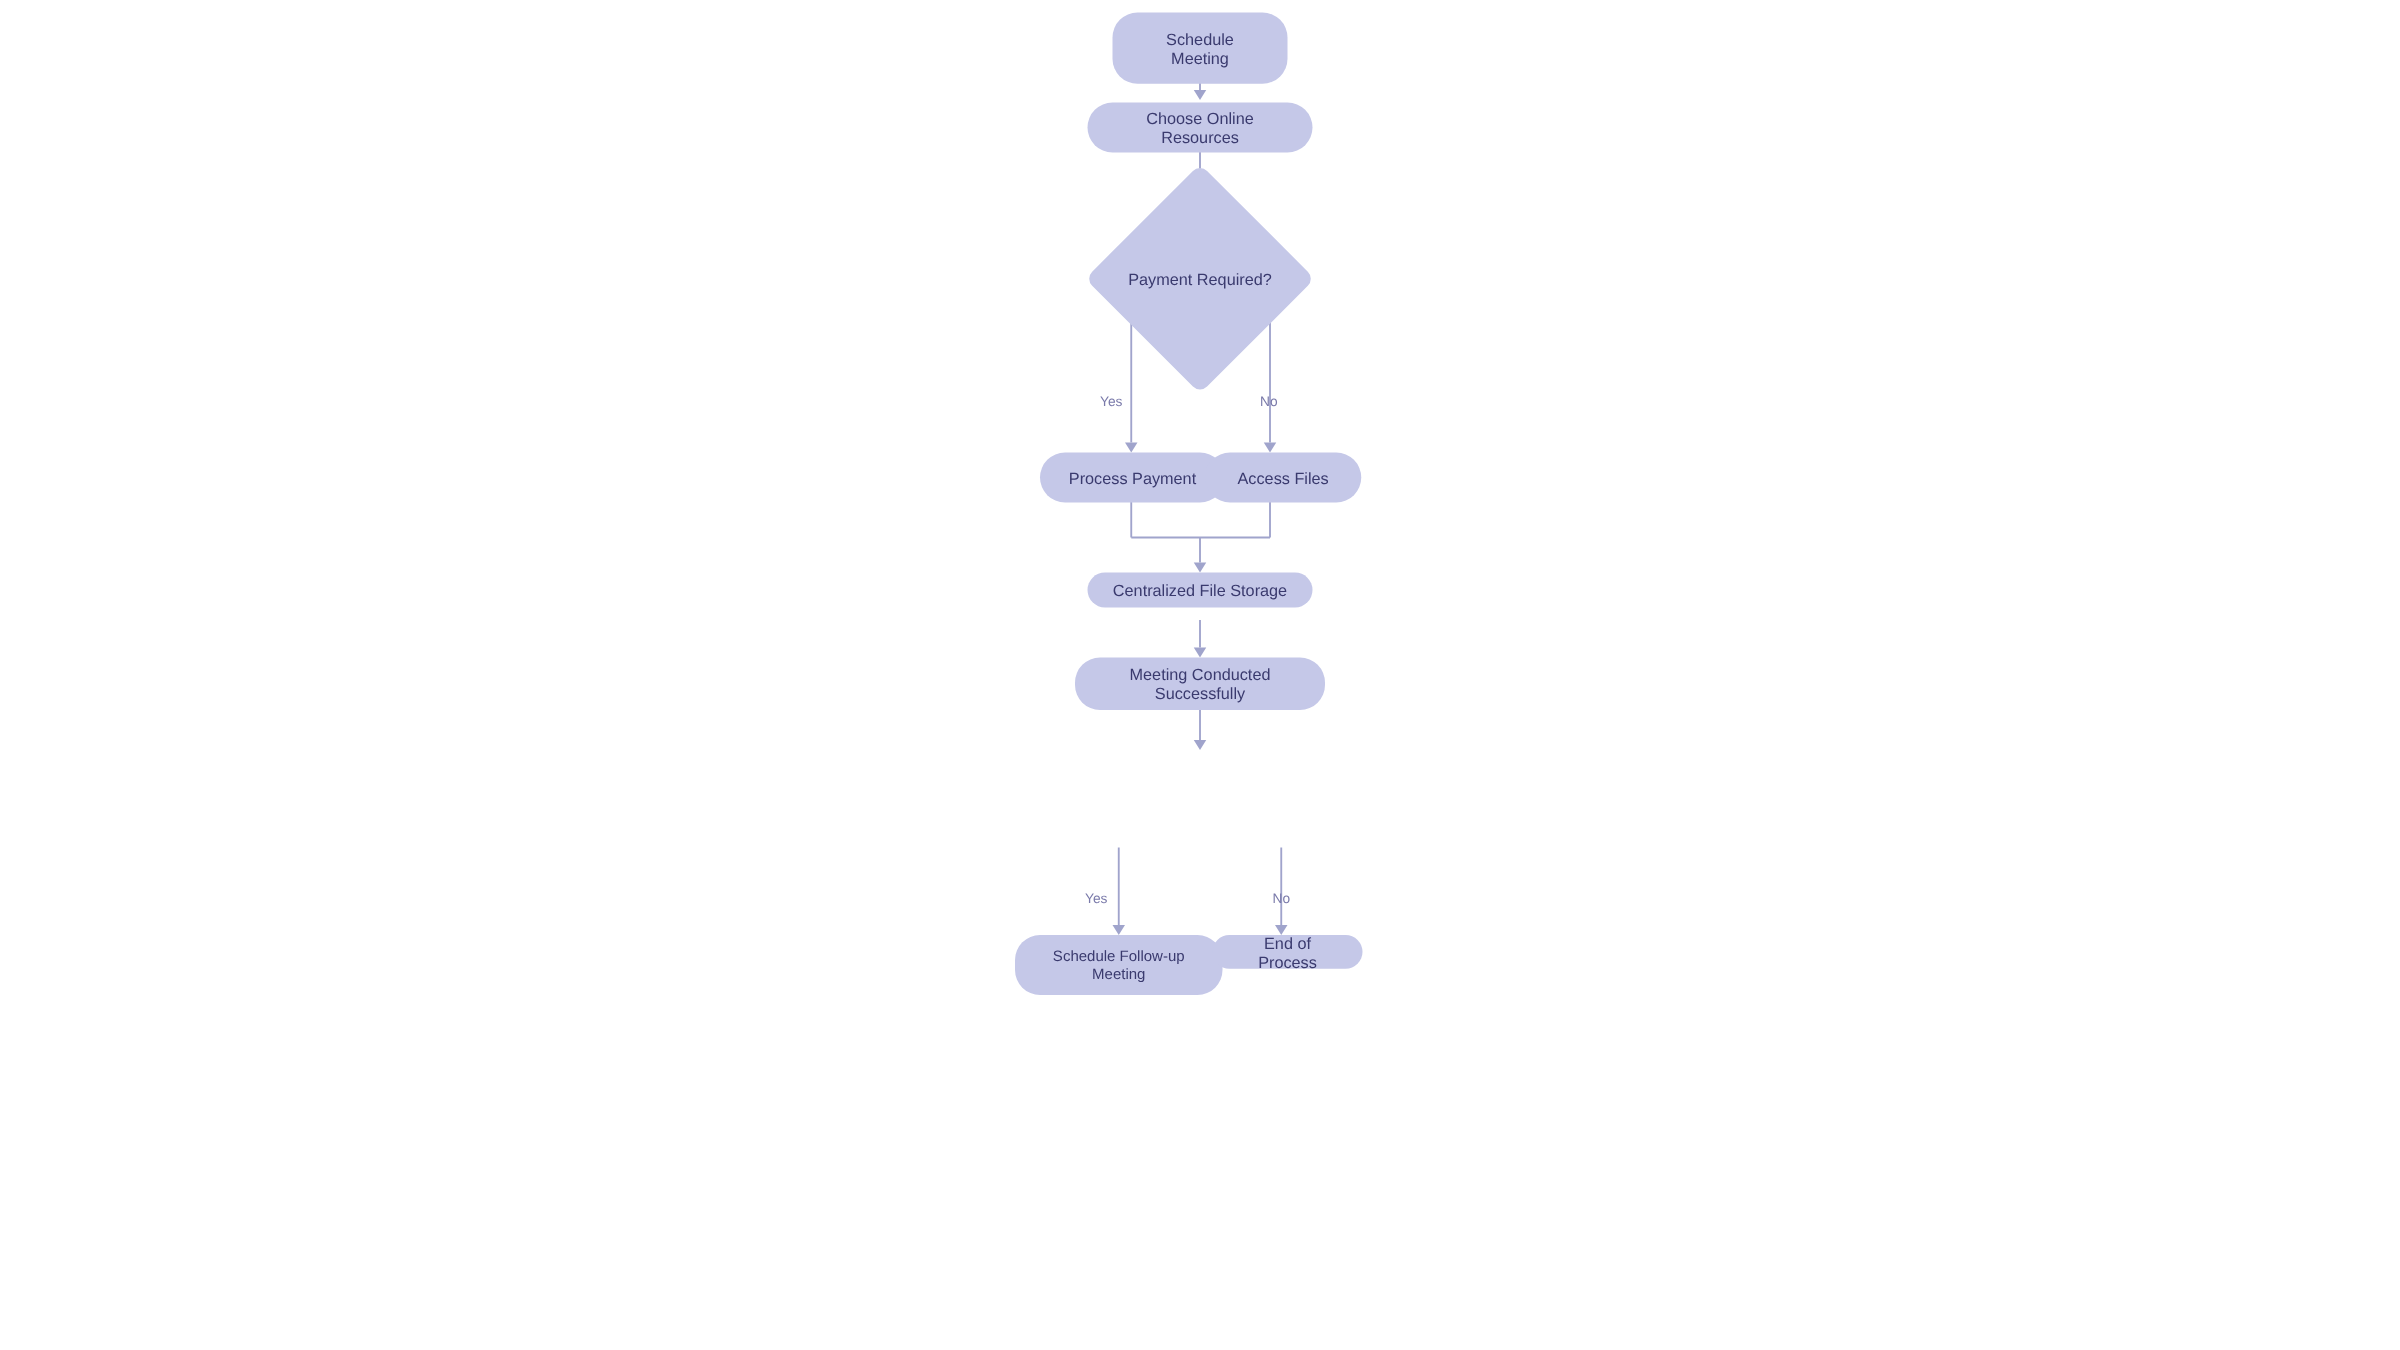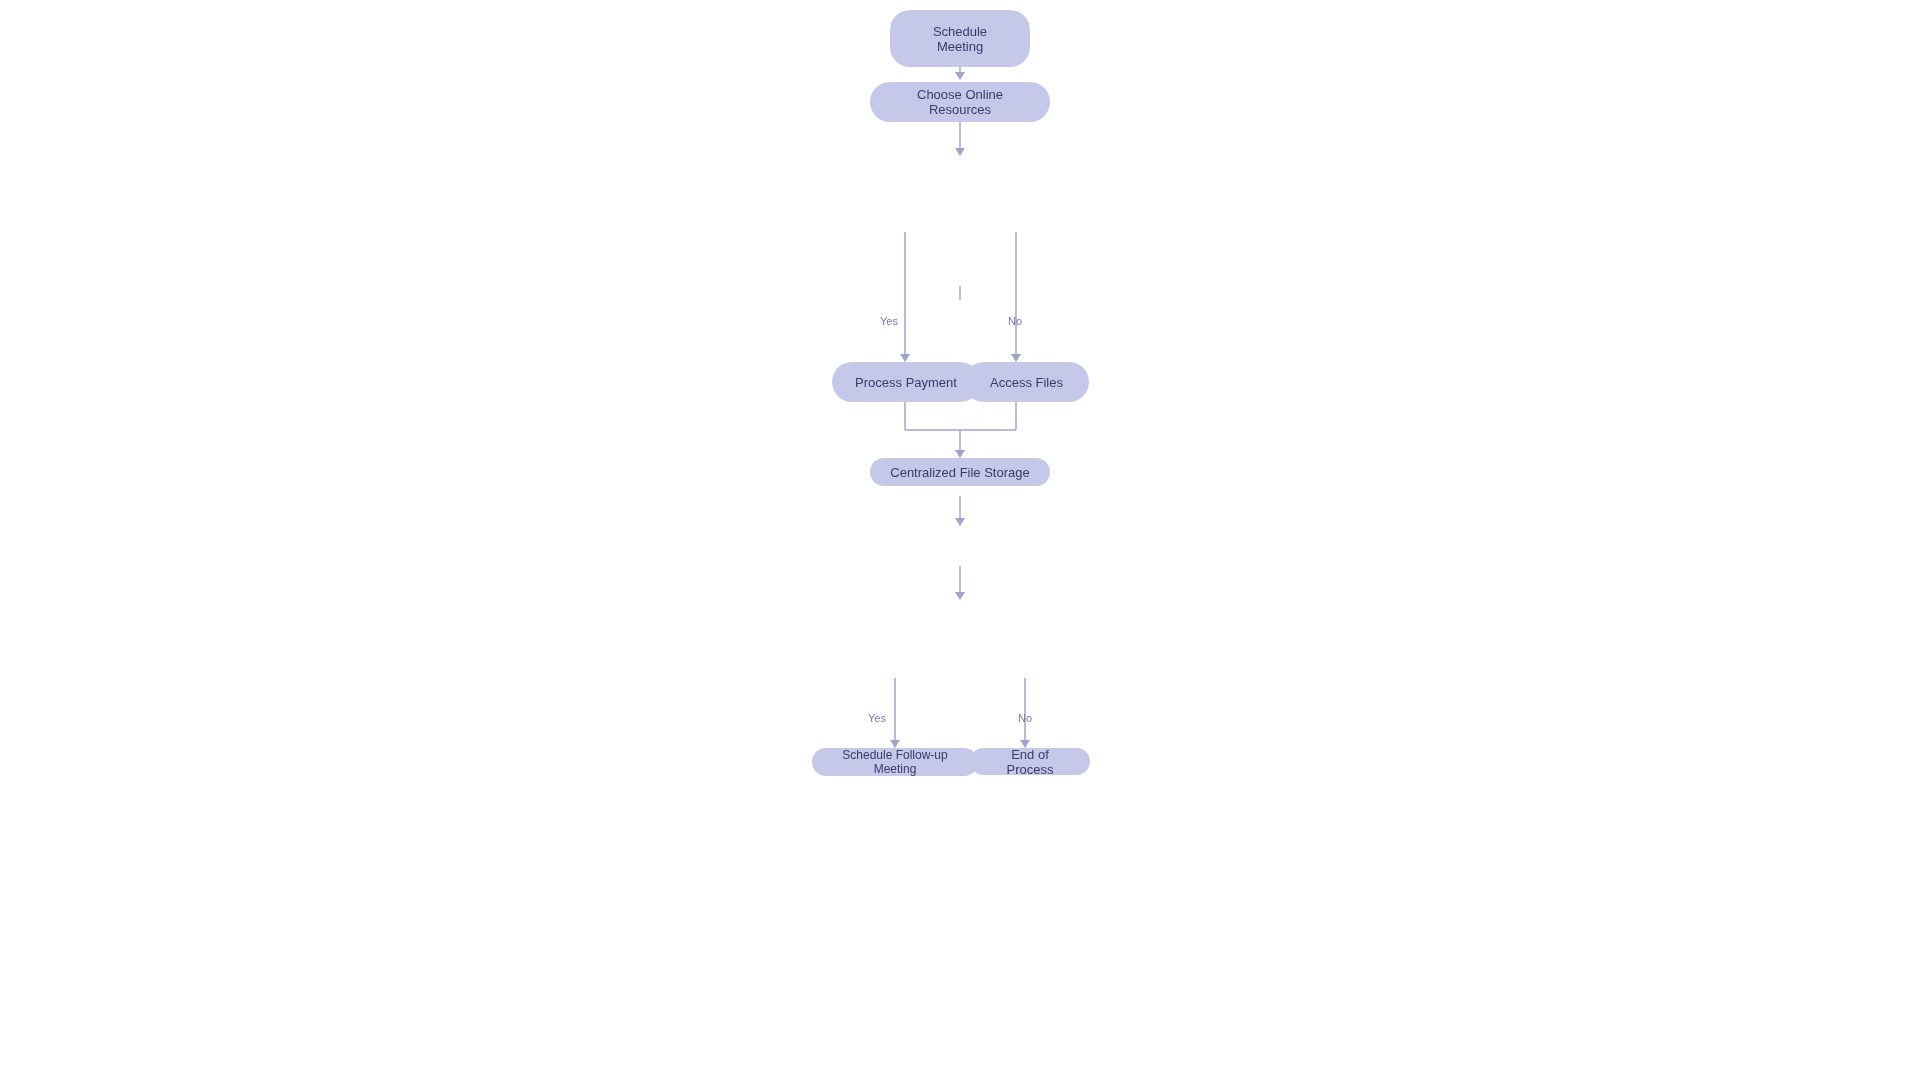--- a/index.html
+++ b/index.html
@@ -110,26 +110,31 @@
     <text x="248" y="325" font-size="11" fill="#7a7aaa" font-family="Arial">No</text>
 
     <text x="108" y="722" font-size="11" fill="#7a7aaa" font-family="Arial">Yes</text>
     <text x="258" y="722" font-size="11" fill="#7a7aaa" font-family="Arial">No</text>
   </svg>
 
   <div class="node-rounded" style="left: 130px; top: 10px; width: 140px; height: 57px;">Schedule Meeting</div>
 
   <div class="node-rounded" style="left: 110px; top: 82px; width: 180px; height: 40px;">Choose Online Resources</div>
 
+  <div style="position:absolute; left:135px; top:158px; width:130px; height:130px;">
+    <div class="node-diamond"></div>
+    <div class="node-diamond-label">Payment Required?</div>
+  </div>
 
   <div class="node-rounded" style="left: 72px; top: 362px; width: 148px; height: 40px;">Process Payment</div>
 
   <div class="node-rounded" style="left: 204px; top: 362px; width: 125px; height: 40px;">Access Files</div>
 
   <div class="node-rounded" style="left: 110px; top: 458px; width: 180px; height: 28px;">Centralized File Storage</div>
 
+  <div class="node-rounded" style="left: 100px; top: 526px; width: 200px; height: 42px;">Meeting Conducted Successfully</div>
 
 
-  <div class="node-rounded" style="left: 52px; top: 748px; width: 166px; height: 28px; font-size:12px;">Schedule Follow-up Meeting</div>
+  <div class="node-rounded" style="left: 52px; top: 748px; width: 166px; height: 48px; font-size:12px;">Schedule Follow-up Meeting</div>
 
   <div class="node-rounded" style="left: 210px; top: 748px; width: 120px; height: 27px;">End of Process</div>
 
 </div>
 
 </body></html>

